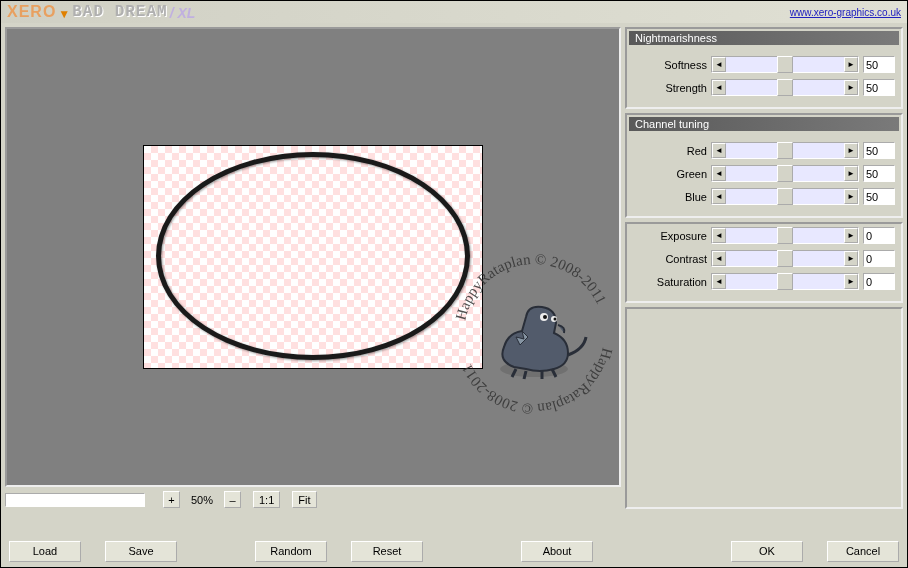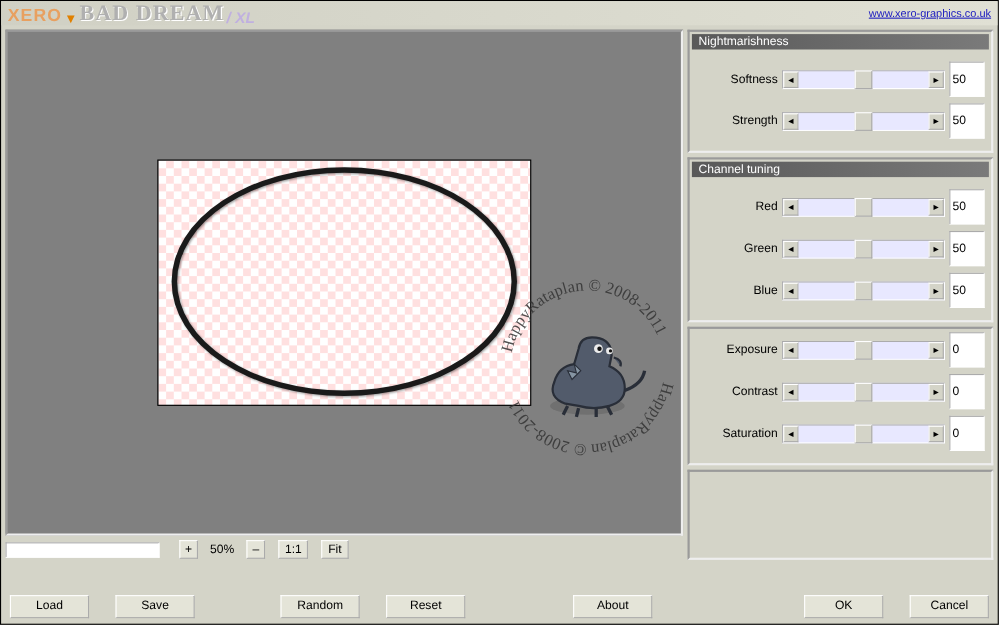--- a/index.html
+++ b/index.html
@@ -16,21 +16,21 @@
     height: 22px;
     background: linear-gradient(to right, #d0d0c4, #e0e0d4);
     display: flex;
     align-items: center;
     padding: 0 6px;
     justify-content: space-between;
   }
   .brand { display:flex; align-items:flex-end; gap:2px;}
   .brand .x { font-family: Arial; font-size:16px; font-weight:bold; color:#e8a060; letter-spacing:1px;}
   .brand .tri { color:#e08000; font-size:12px; }
-  .brand .prod { font-family: Liberation Serif, serif; font-size:20px; font-weight:bold; color:#b0b0b0; letter-spacing:1px; text-shadow:1px 1px 0 #fff;}
+  .brand .prod { font-family: Liberation Mono, monospace; font-size:16px; font-weight:bold; color:#b0b0b0; letter-spacing:1px; text-shadow:1px 1px 0 #fff;}
   .brand .xl { font-family: Arial; font-size:14px; font-weight:bold; color:#c0b0e0; font-style:italic;}
   .url { color:#2020c0; font-size:10px; text-decoration: underline; cursor:pointer;margin-left:32px;}
   .main {
     display:flex;
     height: 486px;
     padding: 4px 4px 0 4px;
     gap:4px;
   }
   .preview-area {
     flex: 1;
@@ -134,21 +134,21 @@
     flex:1; position:relative;
     background: #e8e8ff;
   }
   .slider .thumb {
     position:absolute; top:-1px; bottom:-1px;
     width:16px;
     background:#d4d4c8;
     border:1px outset #fff;
   }
   .valbox {
-    width:32px; height:32px;
+    width:32px; height:17px;
     border:1px inset #fff;
     background:#fff;
     font-size:11px;
     padding:1px 2px;
   }
   .bottombar {
     position:absolute; left:0; right:0; bottom:0;
     height:32px;
     padding: 4px 8px;
     display:flex; align-items:center;

